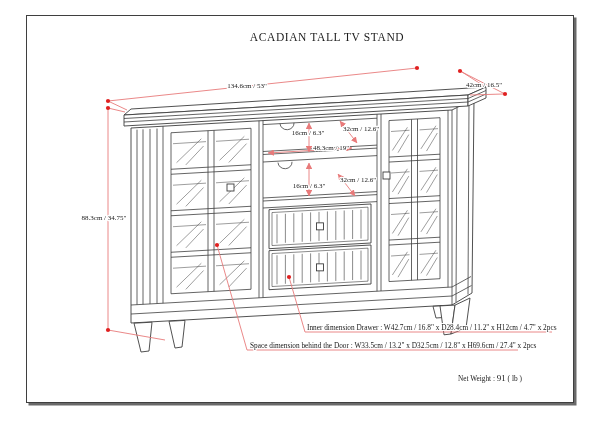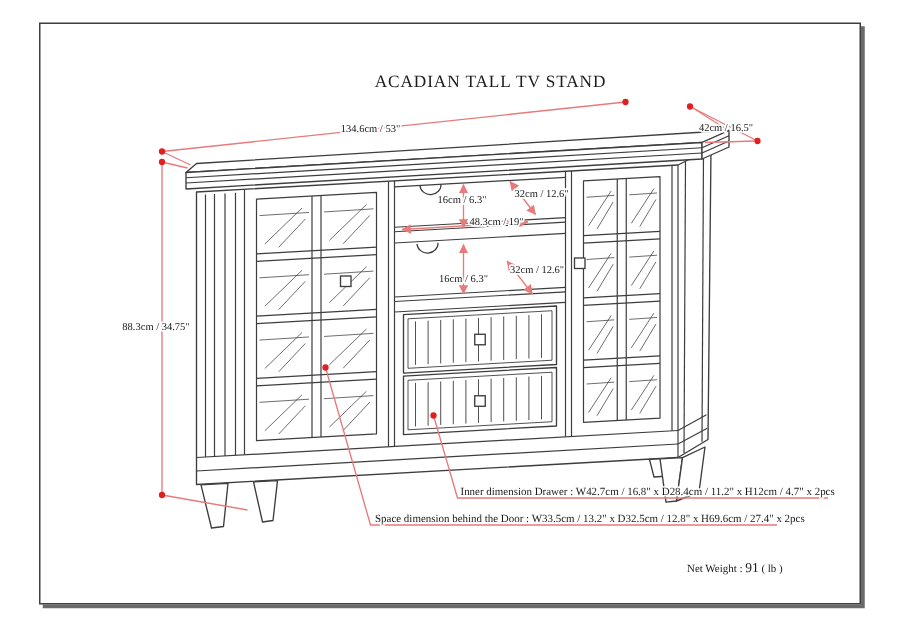--- a/index.html
+++ b/index.html
@@ -1,21 +1,21 @@
 <!DOCTYPE html>
 <html><head>
 <meta charset="utf-8">
 <style>
   html,body{margin:0;padding:0;}
   body{width:600px;height:424px;position:relative;background:#fff;overflow:hidden;
        font-family:"Liberation Serif",serif;}
   .frame{position:absolute;left:26px;top:15px;width:546px;height:386px;
          border:1px solid #3f3f3f;box-shadow:2.5px 2.5px 0 #6a6a6a;background:#fff;}
   .title{position:absolute;top:31px;left:327px;transform:translateX(-50%);
-         font-size:11.5px;letter-spacing:.6px;color:#1c1c1c;white-space:nowrap;margin-top:18px;}
+         font-size:11.5px;letter-spacing:.6px;color:#1c1c1c;white-space:nowrap;}
   svg{position:absolute;left:0;top:0;}
   text{fill:#1a1a1a;}
   .dim{font-family:"Liberation Serif",serif;font-size:7px;
        paint-order:stroke;stroke:#fff;stroke-width:2.4px;stroke-linejoin:round;}
   .note{font-family:"Liberation Serif",serif;font-size:7.3px;
         paint-order:stroke;stroke:#fff;stroke-width:2px;stroke-linejoin:round;}
   .nwv{font-size:9px;}
 </style>
 </head>
 <body>

